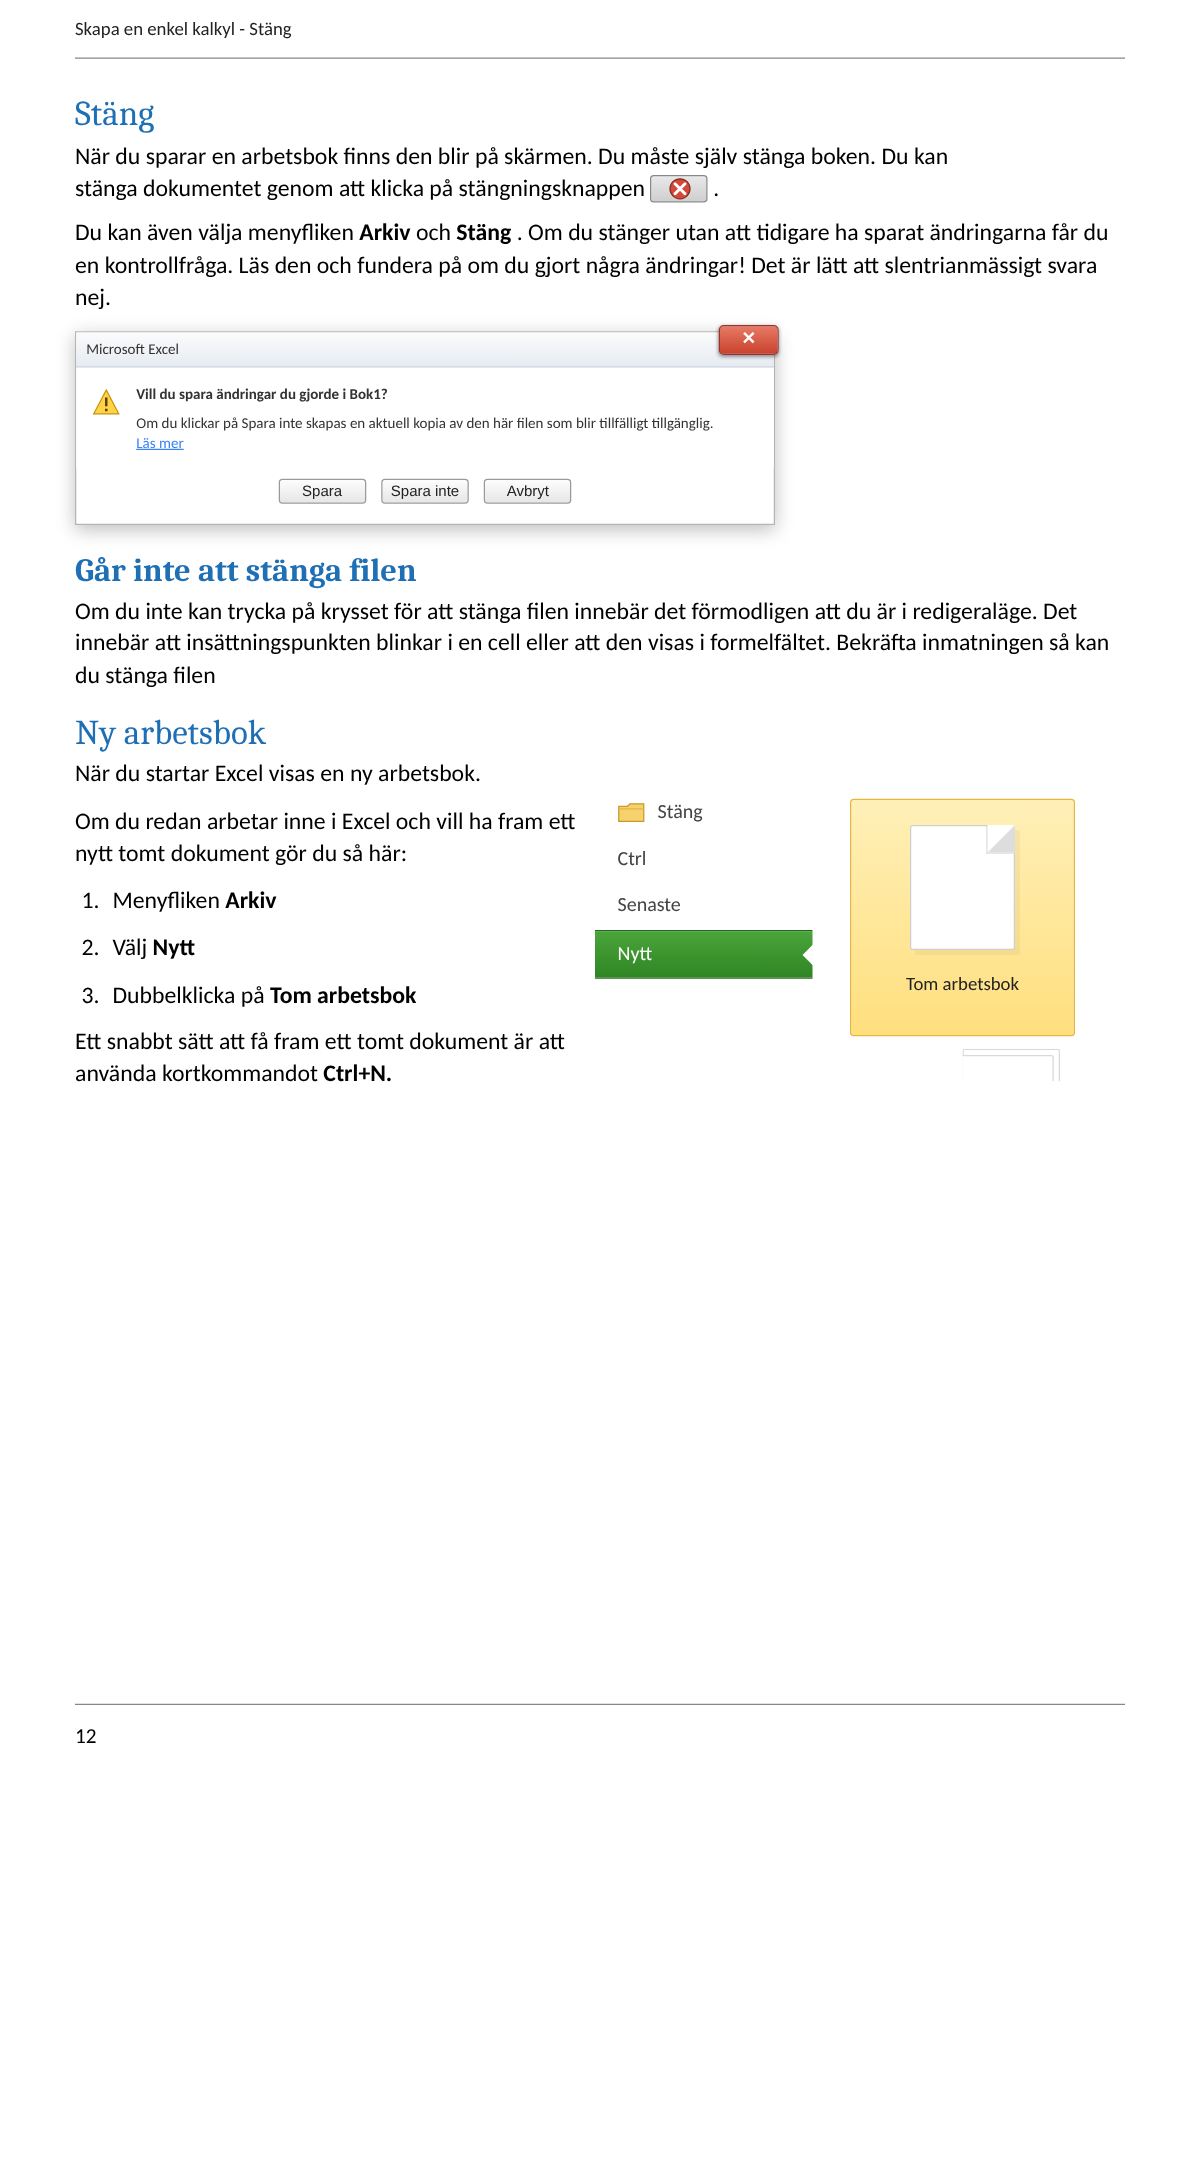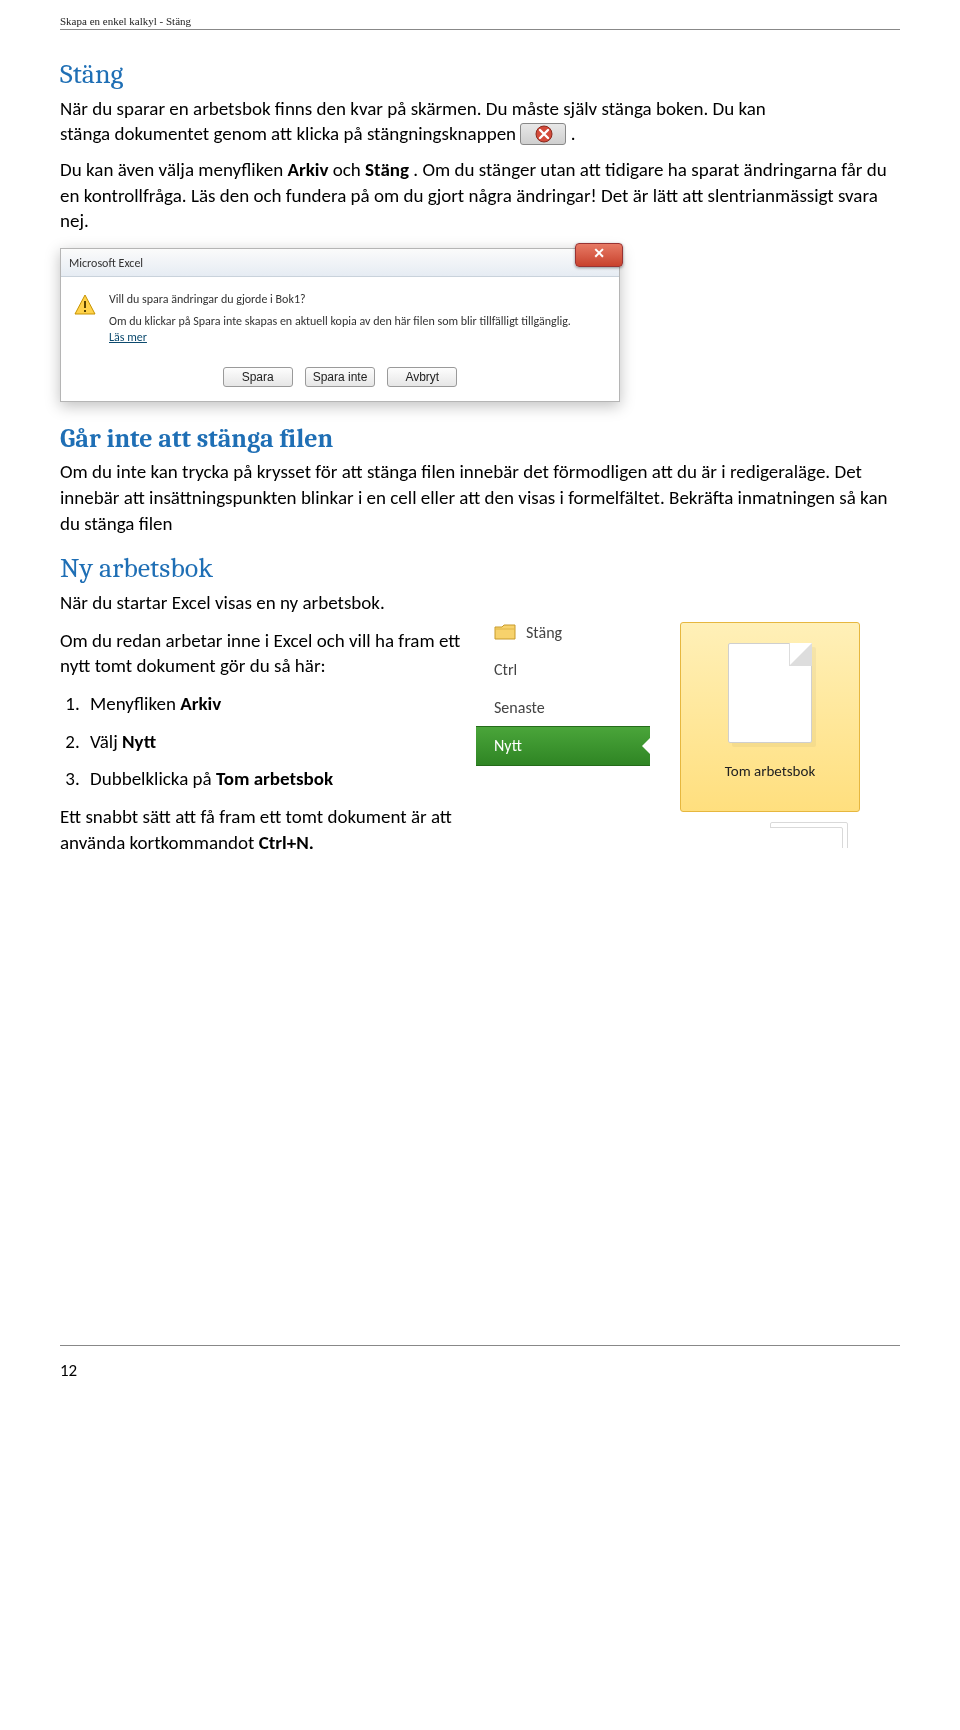--- a/index.html
+++ b/index.html
@@ -7,26 +7,25 @@
     margin: 0;
     font-family: Calibri, "Segoe UI", Arial, sans-serif;
     font-size: 19px;
     color: #000;
     background: #fff;
     width: 960px;
     padding: 14px 60px 30px 60px;
     line-height: 1.35;
   }
   .header {
-    font-size: 11px;
+    font-size: 15px;
     color: #222;
-    padding-bottom: 0;
+    padding-bottom: 12px;
     border-bottom: 1px solid #888;
     margin-bottom: 26px;
-    font-family: Liberation Serif, serif;
   }
   h2.section {
     color: #1f6fb5;
     font-weight: 400;
     font-size: 28px;
     margin: 14px 0 2px 0;
     font-family: Cambria, Georgia, serif;
   }
   h3.sub {
     color: #1f6fb5;
@@ -77,23 +76,23 @@
     padding: 14px 10px 12px 12px;
     background: #fff;
     font-size: 12px;
     color: #333;
   }
   .dialog-row { display: flex; align-items: flex-start; gap: 12px; }
   .warn-icon {
     width: 24px; height: 24px; flex: 0 0 24px;
     margin-top: 2px;
   }
-  .dialog-msg { font-weight: normal; margin-bottom: 6px; }
+  .dialog-msg { font-weight: bold; margin-bottom: 6px; }
   .dialog-sub { margin-top: 2px; }
-  .dialog-link { color: #0c4a6e; }
+  .dialog-link { color: #3b82f6; }
   .dialog-buttons {
     padding: 4px 0 14px 0;
     text-align: center;
   }
   .dialog-buttons button {
     font-size: 12px;
     padding: 2px 0;
     width: 70px;
     margin: 0 4px;
     background: linear-gradient(#fdfdfd, #e6e6e6);
@@ -204,21 +203,21 @@
   }
 </style>
 </head>
 <body>
 
 <div class="header">Skapa en enkel kalkyl - Stäng</div>
 
 <h2 class="section">Stäng</h2>
 
 <p>
-  <span>När du sparar en arbetsbok finns den kvar på skärmen. Du måste själv stänga boken. Du kan</span><br>
+  <span>När du sparar en arbetsbok finns den blir på skärmen. Du måste själv stänga boken. Du kan</span><br>
   <span>stänga dokumentet genom att klicka på stängningsknappen </span>
   <span class="inline-icon">
     <svg width="24" height="18" viewBox="0 0 24 18">
       <circle cx="12" cy="9" r="8" fill="#d34a3a" stroke="#8b2a1e"></circle>
       <path d="M8 5 L16 13 M16 5 L8 13" stroke="#fff" stroke-width="2.4" stroke-linecap="round"></path>
     </svg>
   </span>
   <span>.</span>
 </p>
 

